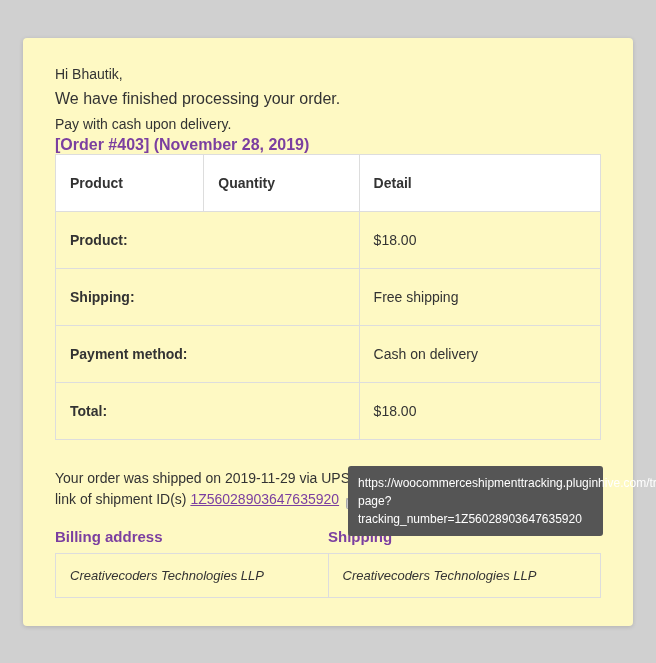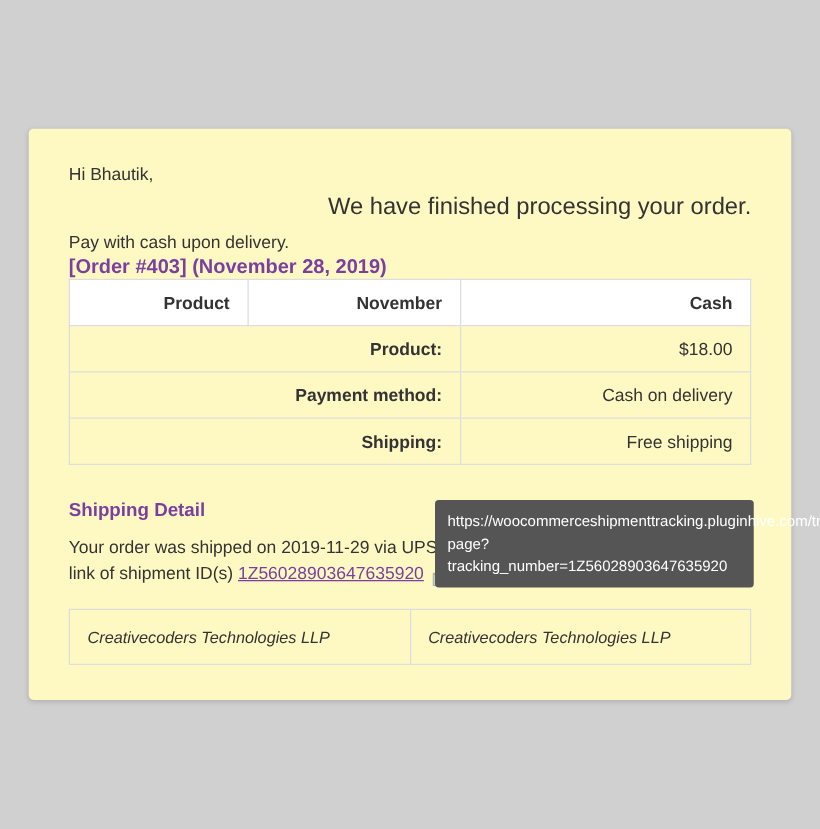--- a/index.html
+++ b/index.html
@@ -15,39 +15,39 @@
     }
     .email-card {
       background: #fef9c3;
       width: 610px;
       padding: 28px 32px 28px 32px;
       border-radius: 4px;
       box-shadow: 0 1px 4px rgba(0,0,0,0.15);
       position: relative;
     }
     .greeting { margin-bottom: 8px; font-size: 14px; }
-    .finished { margin-bottom: 8px; font-size: 19px; text-align: right; }
+    .finished { margin-bottom: 8px; font-size: 16px; }
     .pay-note { margin-bottom: 4px; font-size: 14px; }
     .order-title {
       color: #7b3fa0;
       font-size: 16px;
       font-weight: bold;
       margin-bottom: 18px;
       text-decoration: none;
     }
     .order-table {
       width: 100%;
       border-collapse: collapse;
       margin-bottom: 28px;
       border: 1px solid #ddd;
     }
     .order-table th, .order-table td {
       border: 1px solid #ddd;
-      padding: 10px 14px;
-      text-align: right;
+      padding: 20px 14px;
+      text-align: left;
       vertical-align: middle;
     }
     .order-table thead th {
       font-weight: bold;
       background: #fff;
       font-size: 14px;
     }
     .order-table .label-cell {
       font-weight: bold;
     }
@@ -122,55 +122,62 @@
 <div class="email-card">
   <p class="greeting">Hi Bhautik,</p>
   <p class="finished">We have finished processing your order.</p>
   <p class="pay-note">Pay with cash upon delivery.</p>
   <a class="order-title" href="#">[Order #403] (November 28, 2019)</a>
 
   <table class="order-table">
     <thead>
       <tr>
         <th>Product</th>
-        <th>November</th>
-        <th>Cash</th>
+        <th>Quantity</th>
+        <th>Detail</th>
       </tr>
     </thead>
     <tbody>
       <tr>
         <td class="label-cell span-cell" colspan="2">Product:</td>
         <td>$18.00</td>
       </tr>
       <tr>
+        <td class="label-cell span-cell" colspan="2">Shipping:</td>
+        <td>Free shipping</td>
+      </tr>
+      <tr>
         <td class="label-cell span-cell" colspan="2">Payment method:</td>
         <td>Cash on delivery</td>
       </tr>
       <tr>
-        <td class="label-cell span-cell" colspan="2">Shipping:</td>
-        <td>Free shipping</td>
+        <td class="label-cell span-cell" colspan="2">Total:</td>
+        <td>$18.00</td>
       </tr>
     </tbody>
   </table>
 
-  <p class="section-title">Shipping Detail</p>
   <p class="shipping-text">
     <span>Your order was shipped on 2019-11-29 via UPS. To track shipment, please follow the link of shipment ID(s)</span>
     <a class="tracking-link" href="#">1Z56028903647635920</a>
     <span style="display:inline-block;width:16px;height:11px;vertical-align:middle;margin-left:3px;">
       <svg width="16" height="11" viewBox="0 0 16 11" fill="none" xmlns="http://www.w3.org/2000/svg">
         <rect x="0.5" y="0.5" width="15" height="10" rx="1" fill="#ccc" stroke="#aaa"></rect>
         <polyline points="0.5,0.5 8,6 15.5,0.5" stroke="#aaa" stroke-width="1" fill="none"></polyline>
       </svg>
     </span>
   </p>
 
   <div class="tooltip-box">
     <span>https://woocommerceshipmenttracking.pluginhive.com/tracking-page?tracking_number=1Z56028903647635920</span>
   </div>
 
   <div class="billing-section">
+    <div class="billing-headers">
+      <div class="billing-header">Billing address</div>
+      <div class="billing-header">Shipping</div>
+    </div>
     <div class="billing-cols">
       <div class="billing-col italic-text">Creativecoders Technologies LLP</div>
       <div class="billing-col italic-text">Creativecoders Technologies LLP</div>
     </div>
   </div>
 </div>
 
 </body></html>

